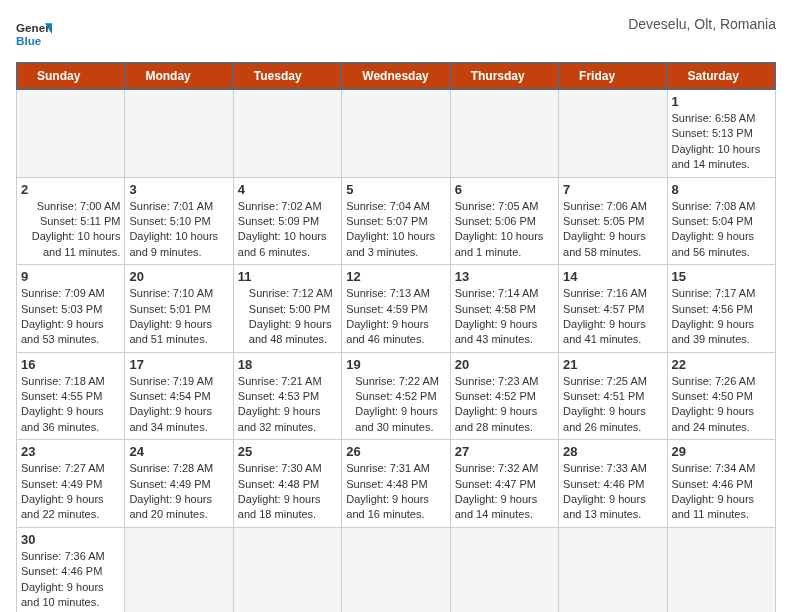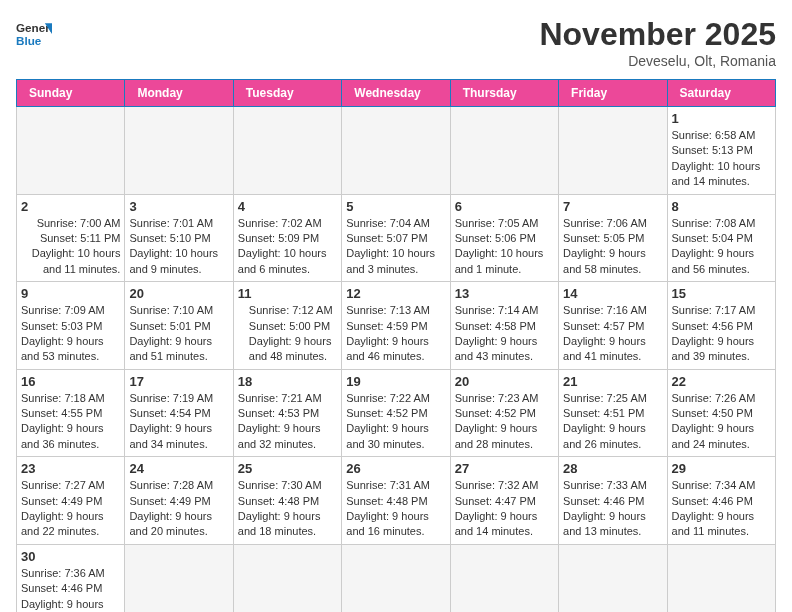--- a/index.html
+++ b/index.html
@@ -36,25 +36,25 @@
     .subtitle {
       font-size: 14px;
       color: #555;
     }
     table {
       width: 100%;
       border-collapse: collapse;
       table-layout: fixed;
     }
     thead tr th {
-      background-color: #ec4899;
+      background-color: #c2410c;
       color: #fff;
       font-size: 12px;
       font-weight: bold;
-      padding: 6px 12px;
+      padding: 6px 20px;
       border: 1px solid #1a7abf;
       text-align: left;
     }
     tbody tr td {
       border: 1px solid #ccc;
       vertical-align: top;
       padding: 4px 4px;
       font-size: 10px;
       color: #333;
       height: 80px;
@@ -83,21 +83,20 @@
 
 <div class="header">
   <div class="logo">
     <svg class="logo-icon" viewBox="0 0 40 40" xmlns="http://www.w3.org/2000/svg">
       <text x="0" y="18" font-family="Arial" font-size="13" font-weight="bold" fill="#333">General</text>
       <text x="0" y="32" font-family="Arial" font-size="13" font-weight="bold" fill="#1a7abf">Blue</text>
       <polygon points="32,8 40,8 40,20" fill="#1a7abf"></polygon>
     </svg>
   </div>
   <div class="title-block">
-    <div class="month-title">November 2025</div>
     <div class="subtitle">Deveselu, Olt, Romania</div>
   </div>
 </div>
 
 <table>
   <thead>
     <tr>
       <th>Sunday</th>
       <th>Monday</th>
       <th>Tuesday</th>
@@ -242,21 +241,21 @@
         </td>
         <td>
           <span class="day-number">18</span>
           <div class="day-info" style="white-space: pre-line;">Sunrise: 7:21 AM
 Sunset: 4:53 PM
 Daylight: 9 hours
 and 32 minutes.</div>
         </td>
         <td>
           <span class="day-number">19</span>
-          <div class="day-info" style="white-space: pre-line;">Sunrise: 7:22 AM
+          <div class="day-info" style="white-space: pre-line; margin-left: 9px;">Sunrise: 7:22 AM
 Sunset: 4:52 PM
 Daylight: 9 hours
 and 30 minutes.</div>
         </td>
         <td>
           <span class="day-number">20</span>
           <div class="day-info" style="white-space: pre-line;">Sunrise: 7:23 AM
 Sunset: 4:52 PM
 Daylight: 9 hours
 and 28 minutes.</div>

